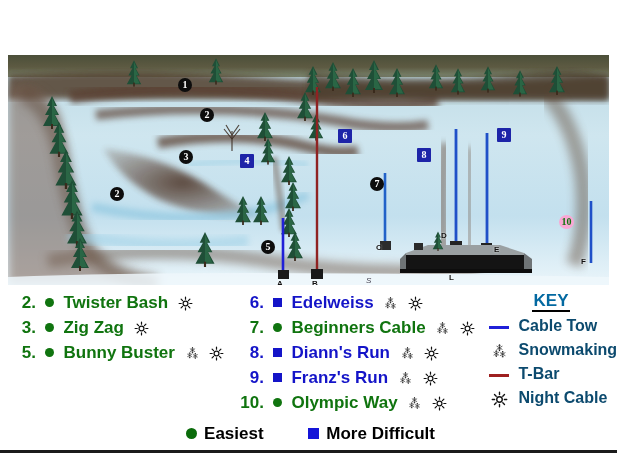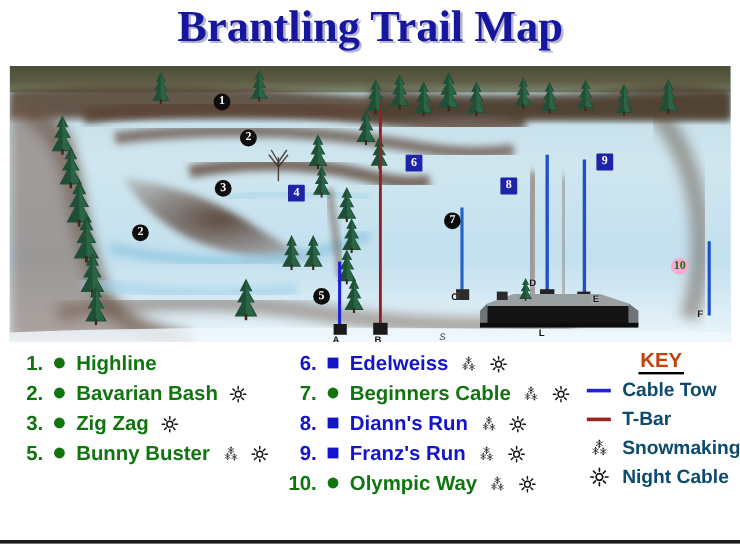--- a/index.html
+++ b/index.html
@@ -65,21 +65,21 @@
   .blue{color:#1414c8;}
   .bul{display:inline-block;vertical-align:middle;margin:0 5px 2px 4px;}
   .bul.circle{width:9px;height:9px;border-radius:50%;background:#10740f;}
   .bul.square{width:9px;height:9px;background:#1414c8;}
   .gl{display:inline-block;vertical-align:middle;margin-left:5px;}
   .gl svg{display:block;}
 
   
   .key{position:absolute;left:487px;top:290px;width:128px;}
   .key-title{
-    text-align:center;font-size:17px;font-weight:bold;color:#c2410c;
+    text-align:center;font-size:17px;font-weight:bold;color:#0369a1;
     height:24px;line-height:22px;
   }
   .key-title span{border-bottom:2px solid #000;padding:0 2px;}
   .key-row{
     height:24px;line-height:24px;white-space:nowrap;
     font-size:16px;font-weight:bold;color:#0c4a6e;
   }
   .key-ic{display:inline-block;vertical-align:middle;width:24px;text-align:center;margin-right:3px;}
   .ln{display:inline-block;width:20px;height:3px;vertical-align:middle;}
   .ln.bluel{background:#2020d8;}
@@ -96,21 +96,20 @@
   .diff .bul.circle{width:11px;height:11px;background:#0a6b0a;}
   .diff .bul.square{width:11px;height:11px;background:#1414d8;}
 
   .rule{position:absolute;left:0;top:450px;width:617px;height:3px;background:#1b1b1b;}
 </style>
 </head>
 <body>
 
 <div class="page">
 
-  <div class="title">Brantling Trail Map</div>
 
   <div class="map">
     <svg class="map-svg" viewBox="0 0 601 230" preserveAspectRatio="none">
       <defs>
         <linearGradient id="snow" x1="0" y1="0" x2="0" y2="1">
           <stop offset="0%" stop-color="#bcd9e4"></stop>
           <stop offset="35%" stop-color="#cfe6ef"></stop>
           <stop offset="70%" stop-color="#c3e0ee"></stop>
           <stop offset="100%" stop-color="#eaf5fa"></stop>
         </linearGradient>
@@ -270,28 +269,23 @@
     <div class="lt" style="left:486px;top:191px;">E</div>
     <div class="lt" style="left:573px;top:203px;">F</div>
     <div class="lt" style="left:441px;top:219px;">L</div>
     <div class="lt italic" style="left:358px;top:222px;">S</div>
   </div>
 
   <div class="legend">
 
     <div class="col col-a">
       <div class="row green">
-        <span class="num">1.</span>
-        <span class="bul circle"></span>
-        <span>Highline</span>
-      </div>
-      <div class="row green">
         <span class="num">2.</span>
         <span class="bul circle"></span>
-        <span>Bavarian Bash</span>
+        <span>Twister Bash</span>
         <span class="gl"><svg width="15" height="15" viewBox="0 0 16 16">
               <g stroke="#111" stroke-width="1.3" stroke-linecap="round">
                 <circle cx="8" cy="8" r="2.6" fill="none"></circle>
                 <path d="M8 1.2V3.4M8 12.6V14.8M1.2 8H3.4M12.6 8H14.8M3.3 3.3l1.6 1.6M11.1 11.1l1.6 1.6M12.7 3.3l-1.6 1.6M4.9 11.1l-1.6 1.6"></path>
               </g>
             </svg></span>
       </div>
       <div class="row green">
         <span class="num">3.</span>
         <span class="bul circle"></span>
@@ -471,50 +465,58 @@
     </div>
   </div>
 
   <div class="key">
     <div class="key-title">
       <span>KEY</span>
     </div>
     <div class="key-row">
       <span class="key-ic"><i class="ln bluel"></i></span>
       <span>Cable Tow</span>
-    </div>
-    <div class="key-row">
-      <span class="key-ic"><i class="ln redl"></i></span>
-      <span>T-Bar</span>
     </div>
     <div class="key-row">
       <span class="key-ic"><svg width="17" height="17" viewBox="0 0 16 16" style="display:inline-block;vertical-align:middle">
             <g stroke="#111" stroke-width="1" stroke-linecap="round">
               <g transform="translate(8,4.5) scale(.62)">
                 <path d="M0 -4.5V4.5M-3.9 -2.25L3.9 2.25M-3.9 2.25L3.9 -2.25"></path>
                 <path d="M0 -4.5l-1.2 1.4M0 -4.5l1.2 1.4M0 4.5l-1.2-1.4M0 4.5l1.2-1.4"></path>
               </g>
               <g transform="translate(5,10) scale(.58)">
                 <path d="M0 -4.5V4.5M-3.9 -2.25L3.9 2.25M-3.9 2.25L3.9 -2.25"></path>
                 <path d="M0 -4.5l-1.2 1.4M0 -4.5l1.2 1.4M0 4.5l-1.2-1.4M0 4.5l1.2-1.4"></path>
               </g>
               <g transform="translate(11,10.5) scale(.58)">
                 <path d="M0 -4.5V4.5M-3.9 -2.25L3.9 2.25M-3.9 2.25L3.9 -2.25"></path>
                 <path d="M0 -4.5l-1.2 1.4M0 -4.5l1.2 1.4M0 4.5l-1.2-1.4M0 4.5l1.2-1.4"></path>
               </g>
             </g>
           </svg></span>
       <span>Snowmaking</span>
+    </div>
+    <div class="key-row">
+      <span class="key-ic"><i class="ln redl"></i></span>
+      <span>T-Bar</span>
     </div>
     <div class="key-row">
       <span class="key-ic"><svg width="17" height="17" viewBox="0 0 16 16" style="display:inline-block;vertical-align:middle">
             <g stroke="#111" stroke-width="1.3" stroke-linecap="round">
               <circle cx="8" cy="8" r="2.6" fill="none"></circle>
               <path d="M8 1.2V3.4M8 12.6V14.8M1.2 8H3.4M12.6 8H14.8M3.3 3.3l1.6 1.6M11.1 11.1l1.6 1.6M12.7 3.3l-1.6 1.6M4.9 11.1l-1.6 1.6"></path>
             </g>
           </svg></span>
       <span>Night Cable</span>
     </div>
   </div>
 
+  <div class="diff">
+    <span class="itm">
+      <i class="bul circle"></i><span>Easiest</span>
+    </span>
+    <span class="itm">
+      <i class="bul square"></i><span>More Difficult</span>
+    </span>
+  </div>
 
   <div class="rule"></div>
 </div>
 
 </body></html>

